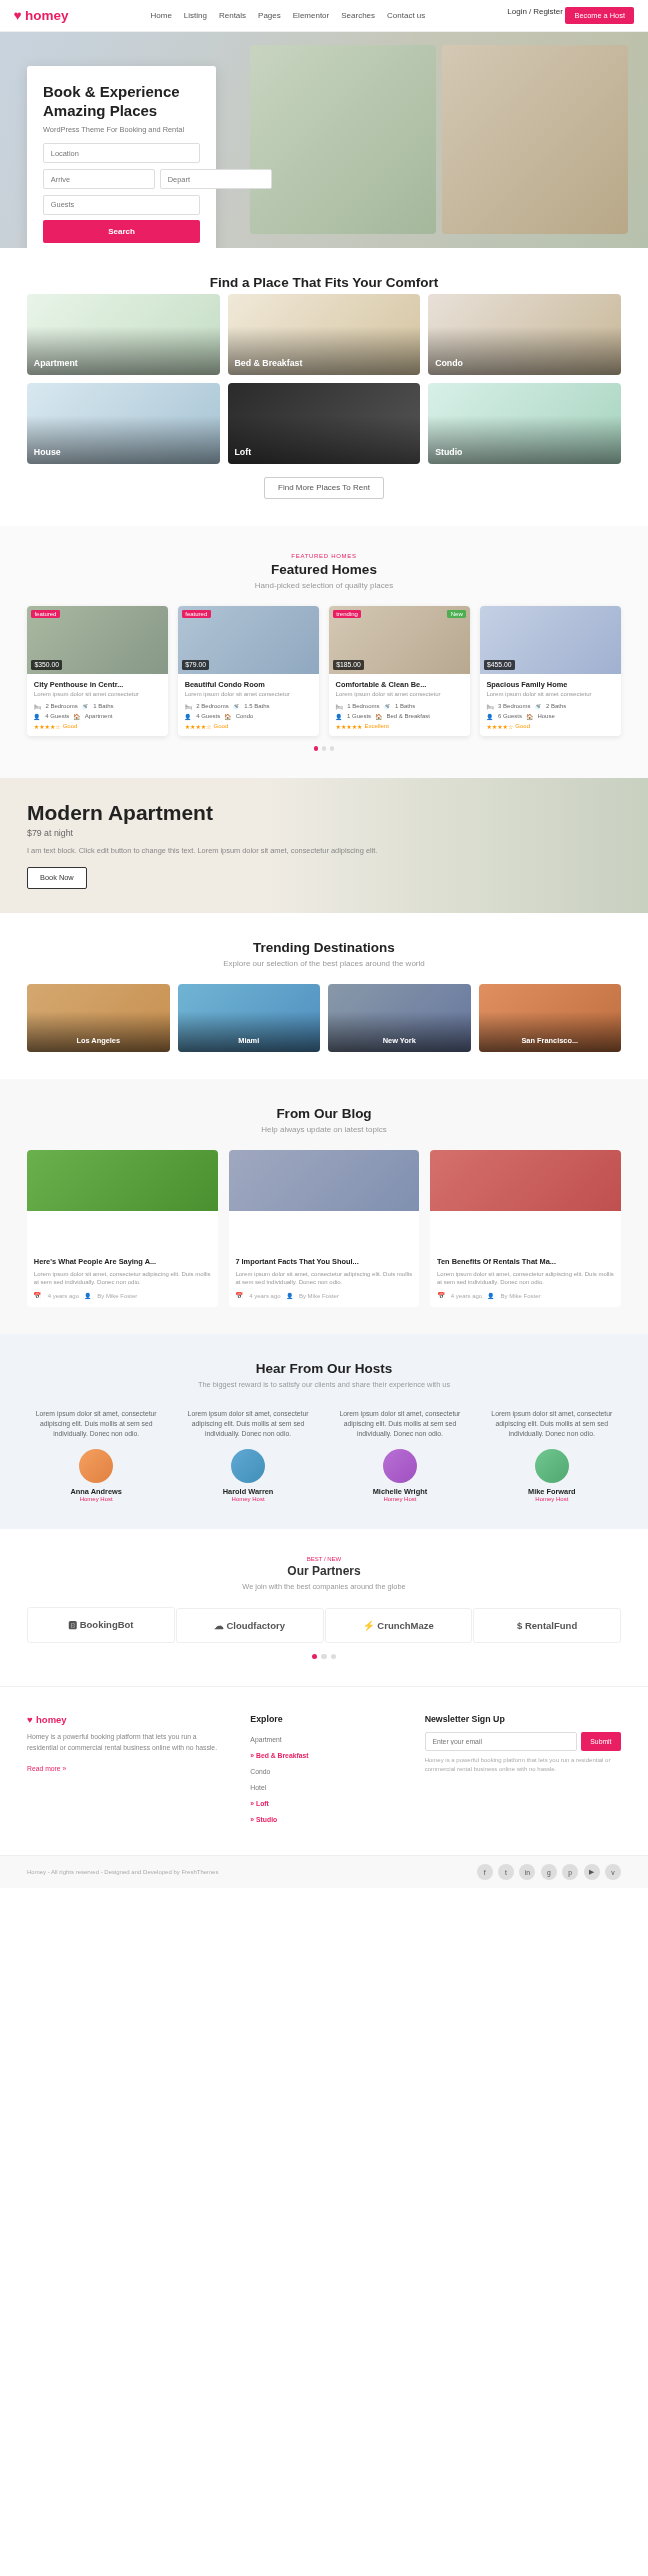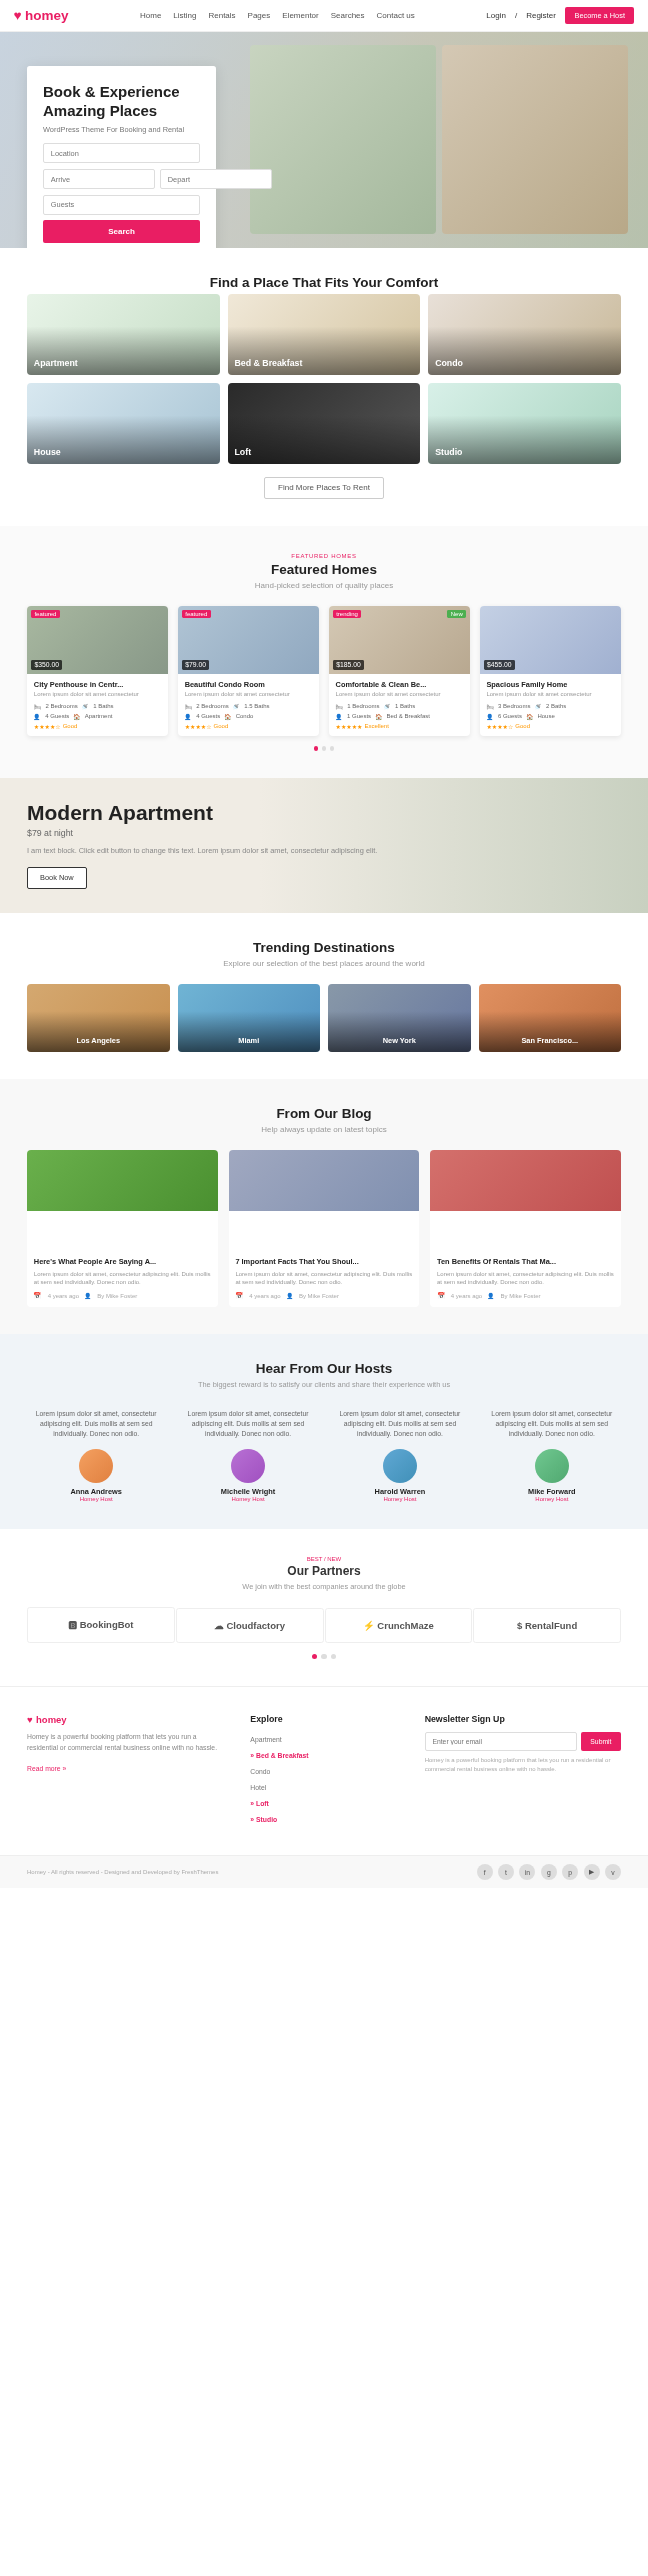--- a/index.html
+++ b/index.html
@@ -8,21 +8,21 @@
     
     .navbar {
       display: flex; align-items: center; justify-content: space-between;
       padding: 6.8px 13.5px; background: #fff; border-bottom: 0.7px solid #eee;
       position: relative; z-index: 10;
     }
     .navbar-logo { display: flex; align-items: center; gap: 3.4px; font-weight: bold; color: #e91e63; font-size: 10.8px; }
     .navbar-logo span { color: #e91e63; font-size: 13.5px; }
     .navbar-nav { display: flex; gap: 12px; font-size: 8px; color: #555; }
     .navbar-nav a { text-decoration: none; color: #555; }
-    .navbar-actions { display: flex; align-items: center; gap: 9px; font-size: 8px; }
+    .navbar-actions { display: flex; align-items: flex-start; gap: 2px; font-size: 8px; }
     .btn-host { background: #e91e63; color: #fff; padding: 4px 9.5px; border-radius: 2px; font-size: 7.4px; border: none; cursor: pointer; }
 
     
     .hero {
       position: relative; height: 216px; overflow: hidden;
       background: linear-gradient(135deg, #c8d8e8 0%, #d4c5a9 50%, #b8c4b0 100%);
     }
     .hero-bg { position: absolute; inset: 0; background: linear-gradient(to right, rgba(200,210,220,0.8), rgba(180,190,170,0.5)); }
     .hero-content {
       position: absolute; top: 34px; left: 27px;
@@ -536,29 +536,29 @@
 
     <div class="host-card">
       <p class="host-quote">Lorem ipsum dolor sit amet, consectetur adipiscing elit. Duis mollis at sem sed individually. Donec non odio.</p>
       <div class="host-avatar host-avatar-1"></div>
       <div class="host-name">Anna Andrews</div>
       <div class="host-role">Homey Host</div>
     </div>
 
     <div class="host-card">
       <p class="host-quote">Lorem ipsum dolor sit amet, consectetur adipiscing elit. Duis mollis at sem sed individually. Donec non odio.</p>
+      <div class="host-avatar host-avatar-2"></div>
+      <div class="host-name">Harold Warren</div>
+      <div class="host-role">Homey Host</div>
+    </div>
+
+    <div class="host-card">
+      <p class="host-quote">Lorem ipsum dolor sit amet, consectetur adipiscing elit. Duis mollis at sem sed individually. Donec non odio.</p>
       <div class="host-avatar host-avatar-3"></div>
       <div class="host-name">Michelle Wright</div>
-      <div class="host-role">Homey Host</div>
-    </div>
-
-    <div class="host-card">
-      <p class="host-quote">Lorem ipsum dolor sit amet, consectetur adipiscing elit. Duis mollis at sem sed individually. Donec non odio.</p>
-      <div class="host-avatar host-avatar-2"></div>
-      <div class="host-name">Harold Warren</div>
       <div class="host-role">Homey Host</div>
     </div>
 
     <div class="host-card">
       <p class="host-quote">Lorem ipsum dolor sit amet, consectetur adipiscing elit. Duis mollis at sem sed individually. Donec non odio.</p>
       <div class="host-avatar host-avatar-4"></div>
       <div class="host-name">Mike Forward</div>
       <div class="host-role">Homey Host</div>
     </div>
 

